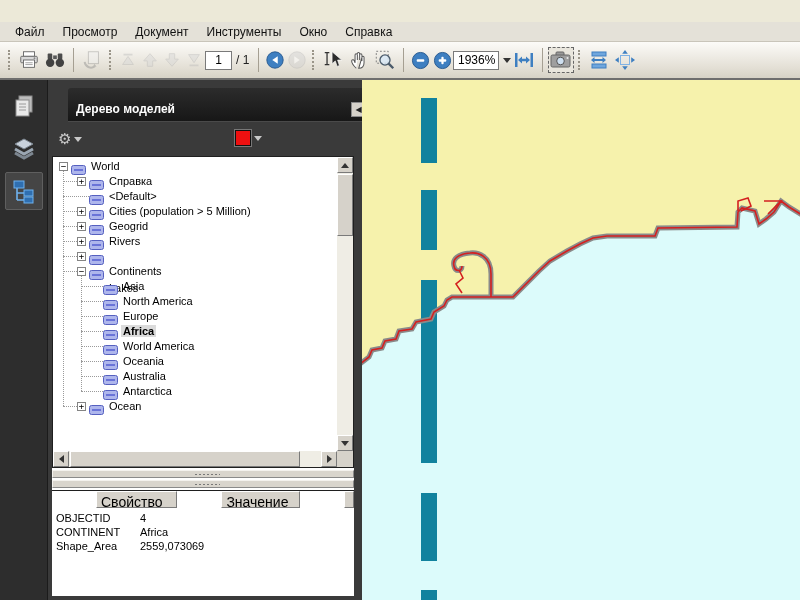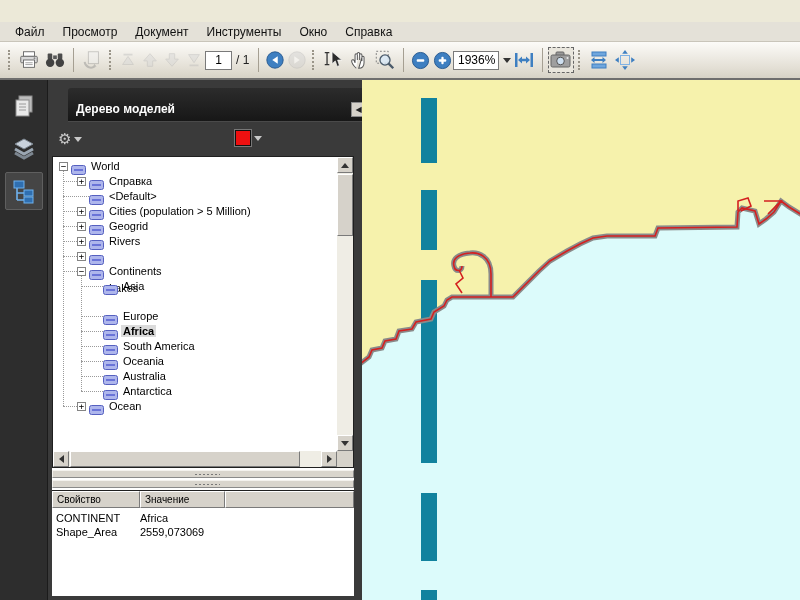--- a/index.html
+++ b/index.html
@@ -97,21 +97,21 @@
   .split-bar { position:absolute; left:0; width:302px; height:8px; background:#D9D5CD;
     border:1px solid; border-color:#f4f2ee #8a8a8a #8a8a8a #f4f2ee; }
   .grip-dots { position:absolute; left:141px; top:2px; width:26px; height:3px;
     background-image:radial-gradient(#777 1px, transparent 1.2px); background-size:4px 3px; }
 
   
   .props { position:absolute; left:4px; top:410px; width:302px; height:106px; background:#fff;
     border-top:1px solid #1f1f1f; font-size:11px; }
   .phead { display:flex; height:17px; }
   .phcell { background:#D6D2CA; border:1px solid; border-color:#fff #7a7a7a #7a7a7a #fff;
-    padding:2px 4px; font-size:10px; color:#000; }
+    padding:2px 4px; font-size:14px; color:#000;margin-left:44px; }
   .phcell.c1 { width:88px; } .phcell.c2 { width:85px; } .phcell.c3 { flex:1; }
   .prow { display:flex; height:14px; line-height:14px; padding-left:4px; }
   .pname { width:84px; color:#000; } .pval { color:#000; }
 
   
   .map { position:absolute; left:362px; top:0; width:438px; height:520px; background:#F6F2AC; }
   .map svg { display:block; }
 </style>
 </head>
 <body>
@@ -382,20 +382,28 @@
               <span class="tlabel" style="left: 54px;">Continents</span>
             </div>
             <div class="trow" style="top: 122px;">
               <span class="stub" style="left: 28px; width: 22px;"></span>
               <span class="nicon" style="left: 50px;"><svg width="15" height="10" viewBox="0 0 15 10">
                   <rect x="0.5" y="0.5" width="14" height="9" rx="2" fill="#AEB6EC" stroke="#5560C0"></rect>
                   <rect x="3" y="4" width="9" height="2" fill="#6A74D8"></rect>
                 </svg></span>
               <span class="tlabel" style="left: 68px;">Asia</span>
             </div>
+            <div class="trow" style="top: 137px;">
+              <span class="stub" style="left: 28px; width: 22px;"></span>
+              <span class="nicon" style="left: 50px;"><svg width="15" height="10" viewBox="0 0 15 10">
+                  <rect x="0.5" y="0.5" width="14" height="9" rx="2" fill="#AEB6EC" stroke="#5560C0"></rect>
+                  <rect x="3" y="4" width="9" height="2" fill="#6A74D8"></rect>
+                </svg></span>
+              <span class="tlabel" style="left: 68px;">North America</span>
+            </div>
             <div class="trow" style="top: 152px;">
               <span class="stub" style="left: 28px; width: 22px;"></span>
               <span class="nicon" style="left: 50px;"><svg width="15" height="10" viewBox="0 0 15 10">
                   <rect x="0.5" y="0.5" width="14" height="9" rx="2" fill="#AEB6EC" stroke="#5560C0"></rect>
                   <rect x="3" y="4" width="9" height="2" fill="#6A74D8"></rect>
                 </svg></span>
               <span class="tlabel" style="left: 68px;">Europe</span>
             </div>
             <div class="trow sel" style="top: 167px;">
               <span class="stub" style="left: 28px; width: 22px;"></span>
@@ -404,21 +412,21 @@
                   <rect x="3" y="4" width="9" height="2" fill="#6A74D8"></rect>
                 </svg></span>
               <span class="tlabel" style="left: 68px;">Africa</span>
             </div>
             <div class="trow" style="top: 182px;">
               <span class="stub" style="left: 28px; width: 22px;"></span>
               <span class="nicon" style="left: 50px;"><svg width="15" height="10" viewBox="0 0 15 10">
                   <rect x="0.5" y="0.5" width="14" height="9" rx="2" fill="#AEB6EC" stroke="#5560C0"></rect>
                   <rect x="3" y="4" width="9" height="2" fill="#6A74D8"></rect>
                 </svg></span>
-              <span class="tlabel" style="left: 68px;">South America</span>
+              <span class="tlabel" style="left: 68px;">World America</span>
             </div>
             <div class="trow" style="top: 197px;">
               <span class="stub" style="left: 28px; width: 22px;"></span>
               <span class="nicon" style="left: 50px;"><svg width="15" height="10" viewBox="0 0 15 10">
                   <rect x="0.5" y="0.5" width="14" height="9" rx="2" fill="#AEB6EC" stroke="#5560C0"></rect>
                   <rect x="3" y="4" width="9" height="2" fill="#6A74D8"></rect>
                 </svg></span>
               <span class="tlabel" style="left: 68px;">Oceania</span>
             </div>
             <div class="trow" style="top: 227px;">
@@ -478,20 +486,24 @@
       </div>
 
       <div class="props">
         <div class="phead">
           <span class="phcell c1">Свойство</span>
           <span class="phcell c2">Значение</span>
           <span class="phcell c3"></span>
         </div>
         <div style="padding-top:3px;">
             <div class="prow">
+              <span class="pname">OBJECTID</span>
+              <span class="pval">4</span>
+            </div>
+            <div class="prow">
               <span class="pname">CONTINENT</span>
               <span class="pval">Africa</span>
             </div>
             <div class="prow">
               <span class="pname">Shape_Area</span>
               <span class="pval">2559,073069</span>
             </div>
           </div>
       </div>
     </div>

